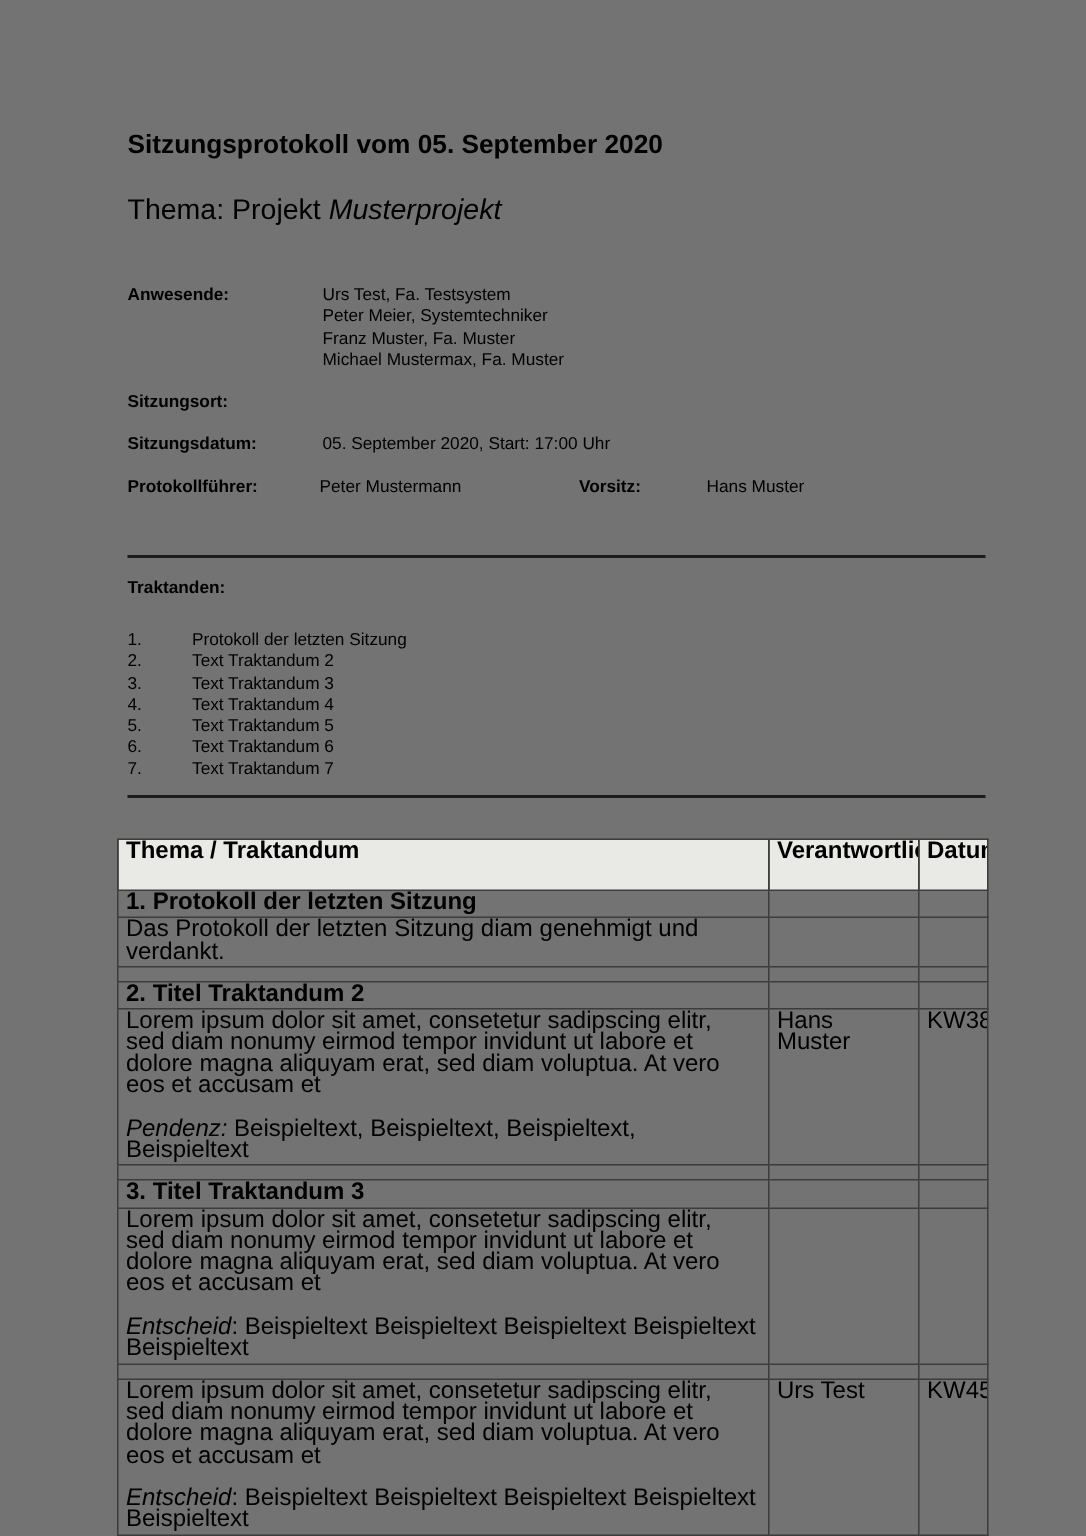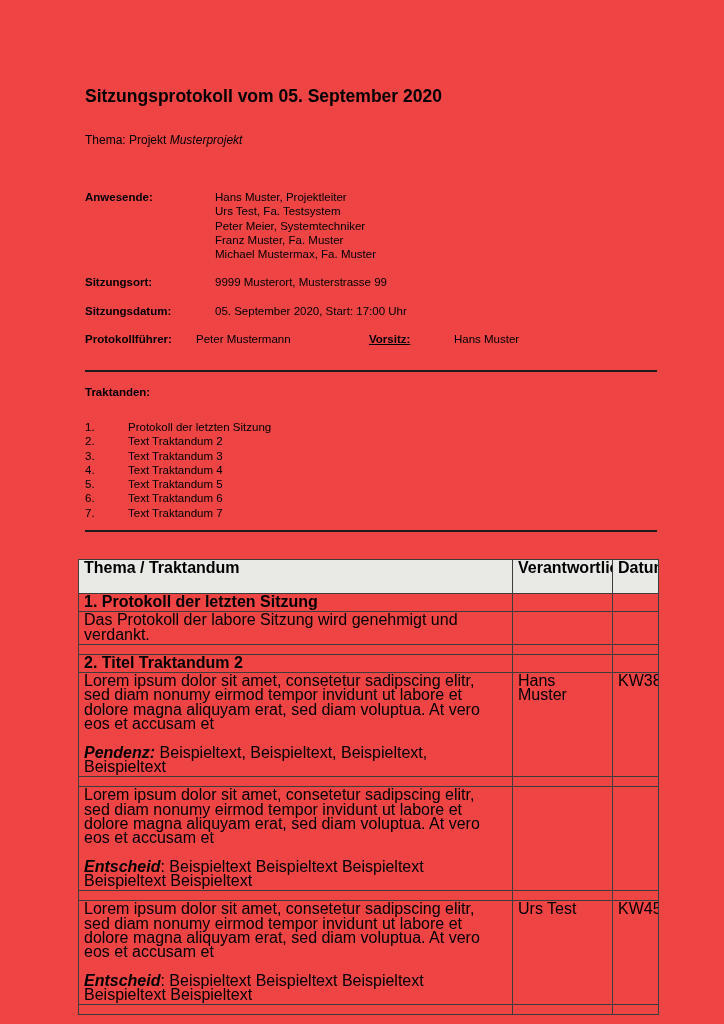--- a/index.html
+++ b/index.html
@@ -1,45 +1,45 @@
 <!DOCTYPE html>
 <html><head>
 <meta charset="utf-8">
 <style>
   html, body { margin: 0; padding: 0; background: #ffffff; }
   .page {
     position: relative;
     width: 724px;
     height: 1024px;
-    background: #ef4444;
+    background: #737373;
     font-family: "Liberation Sans", sans-serif;
     font-size: 11.5px;
     line-height: 14.3px;
     color: #000000;
     overflow: hidden;
   }
   .doc-title {
     position: absolute; left: 85px; top: 85px;
     font-size: 17.5px; font-weight: bold; line-height: 22px;
     margin: 0;
   }
   .doc-thema {
     position: absolute; left: 85px; top: 131px;
-    font-size: 12px; line-height: 19px;
+    font-size: 19px; line-height: 19px;
   }
   .doc-thema .thema-project { font-style: italic; }
 
   .meta { position: absolute; left: 85px; top: 190px; width: 572px; }
   .meta-row { display: flex; margin-bottom: 14px; }
   .meta-label { width: 130px; flex: none; font-weight: bold; }
   .meta-values { flex: 1; }
   .pf-row { display: flex; }
-  .pf-label { width: 111px; flex: none; font-weight: bold; }
+  .pf-label { width: 128px; flex: none; font-weight: bold; }
   .pf-value { width: 173px; flex: none; }
-  .vorsitz-label { width: 85px; flex: none; font-weight: bold; text-decoration: underline; }
+  .vorsitz-label { width: 85px; flex: none; font-weight: bold; }
 
   .rule { position: absolute; left: 85px; width: 572px; height: 2px; background: #1c1c1c; }
   .rule-1 { top: 370px; }
   .rule-2 { top: 530px; }
 
   .traktanden-heading { position: absolute; left: 85px; top: 385px; font-weight: bold; }
   .traktanden-list { position: absolute; left: 85px; top: 420px; }
   .trakt-item { display: flex; }
   .trakt-num { width: 43px; flex: none; }
 
@@ -54,50 +54,46 @@
     text-align: left;
     font-size: 16px;
     line-height: 14.3px;
     overflow: hidden;
   }
   tr.header-row th { background: #e9e9e6; font-weight: bold; height: 30px; }
   tr.title-row td { font-weight: bold; }
   tr.spacer-row td { height: 9px; padding: 0 5px; }
   td.cell-body .body-text { max-width: 396px; }
   .blank-line { height: 14.3px; }
-  .note-label { font-weight: bold; font-style: italic; }
+  .note-label { font-weight: normal; font-style: italic; }
 </style>
 </head>
 <body>
 
 <div class="page">
 
   <h1 class="doc-title">Sitzungsprotokoll vom 05. September 2020</h1>
 
   <div class="doc-thema"><span>Thema: Projekt </span><span class="thema-project">Musterprojekt</span></div>
 
   <div class="meta">
     <div id="meta-rows">
   <div class="meta-row">
     <div class="meta-label">Anwesende:</div>
     <div class="meta-values">
-            <div>Hans Muster, Projektleiter</div>
             <div>Urs Test, Fa. Testsystem</div>
             <div>Peter Meier, Systemtechniker</div>
             <div>Franz Muster, Fa. Muster</div>
             <div>Michael Mustermax, Fa. Muster</div>
           </div>
   </div>
 
 
   <div class="meta-row">
     <div class="meta-label">Sitzungsort:</div>
-    <div class="meta-values">
-            <div>9999 Musterort, Musterstrasse 99</div>
-          </div>
   </div>
 
   <div class="meta-row">
     <div class="meta-label">Sitzungsdatum:</div>
     <div class="meta-values">
             <div>05. September 2020, Start: 17:00 Uhr</div>
           </div>
   </div>
 </div>
     <div class="pf-row">
@@ -164,21 +160,21 @@
       </tr>
     </thead>
     <tbody id="table-body">
   <tr class="title-row">
     <td class="cell-title">1. Protokoll der letzten Sitzung</td>
     <td></td>
     <td></td>
   </tr>
   <tr class="body-row">
     <td class="cell-body">
-      <div class="body-text">Das Protokoll der labore Sitzung wird genehmigt und verdankt.</div>
+      <div class="body-text">Das Protokoll der letzten Sitzung diam genehmigt und verdankt.</div>
 
     </td>
     <td class="cell-resp"></td>
     <td class="cell-date"></td>
   </tr>
   <tr class="spacer-row">
     <td></td>
     <td></td>
     <td></td>
   </tr>
@@ -196,20 +192,25 @@
     </td>
     <td class="cell-resp">Hans Muster</td>
     <td class="cell-date">KW38</td>
   </tr>
   <tr class="spacer-row">
     <td></td>
     <td></td>
     <td></td>
   </tr>
 
+  <tr class="title-row">
+    <td class="cell-title">3. Titel Traktandum 3</td>
+    <td></td>
+    <td></td>
+  </tr>
   <tr class="body-row">
     <td class="cell-body">
       <div class="body-text">Lorem ipsum dolor sit amet, consetetur sadipscing elitr, sed diam nonumy eirmod tempor invidunt ut labore et dolore magna aliquyam erat, sed diam voluptua. At vero eos et accusam et</div>
       <div class="blank-line"></div>
       <div class="note-line"><span class="note-label">Entscheid</span><span class="note-text">: Beispieltext Beispieltext Beispieltext Beispieltext Beispieltext</span></div>
     </td>
     <td class="cell-resp"></td>
     <td class="cell-date"></td>
   </tr>
   <tr class="spacer-row">

